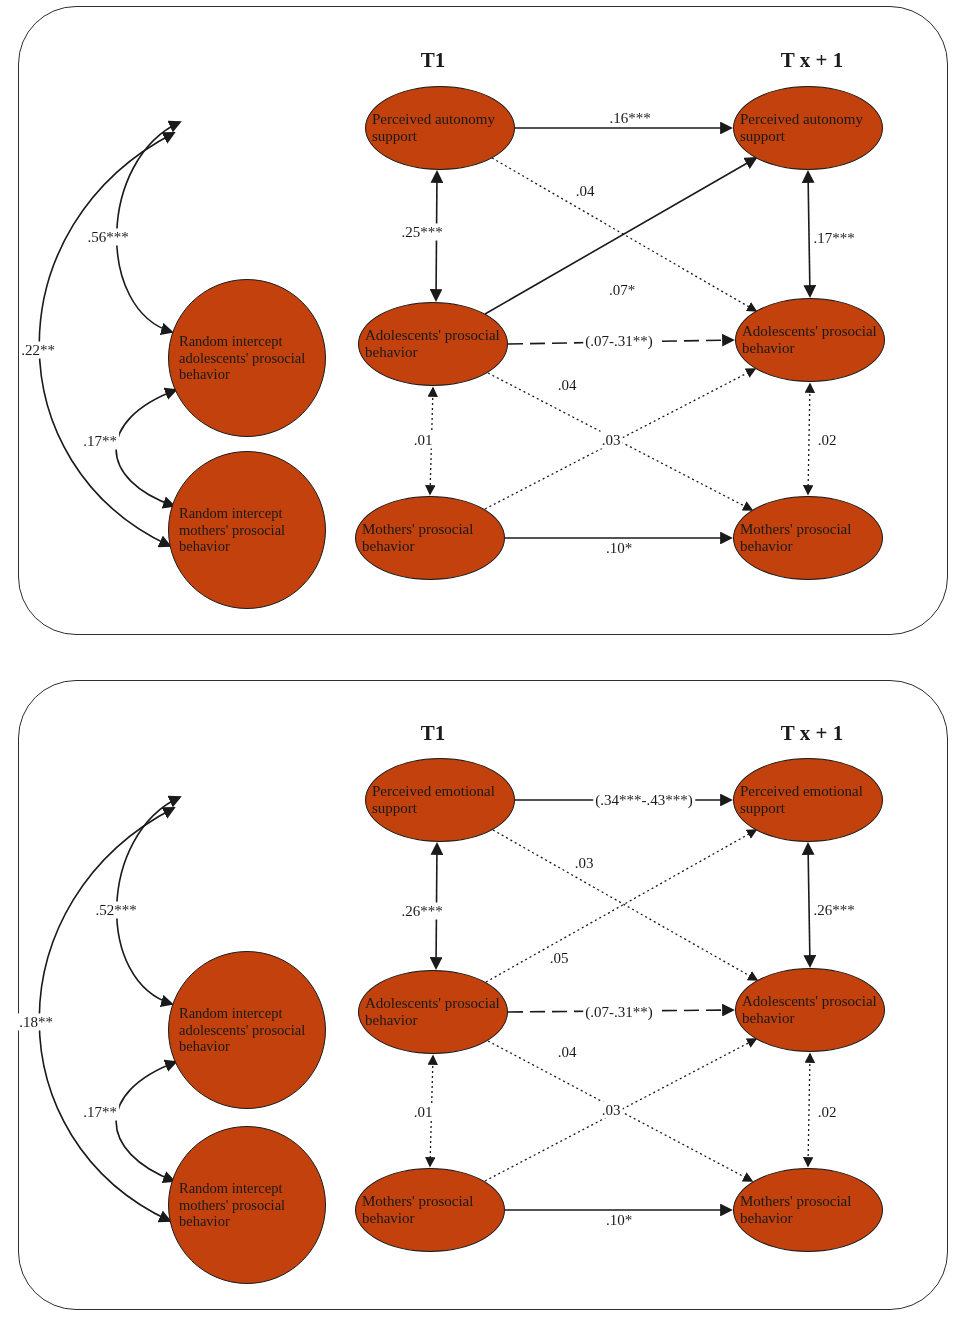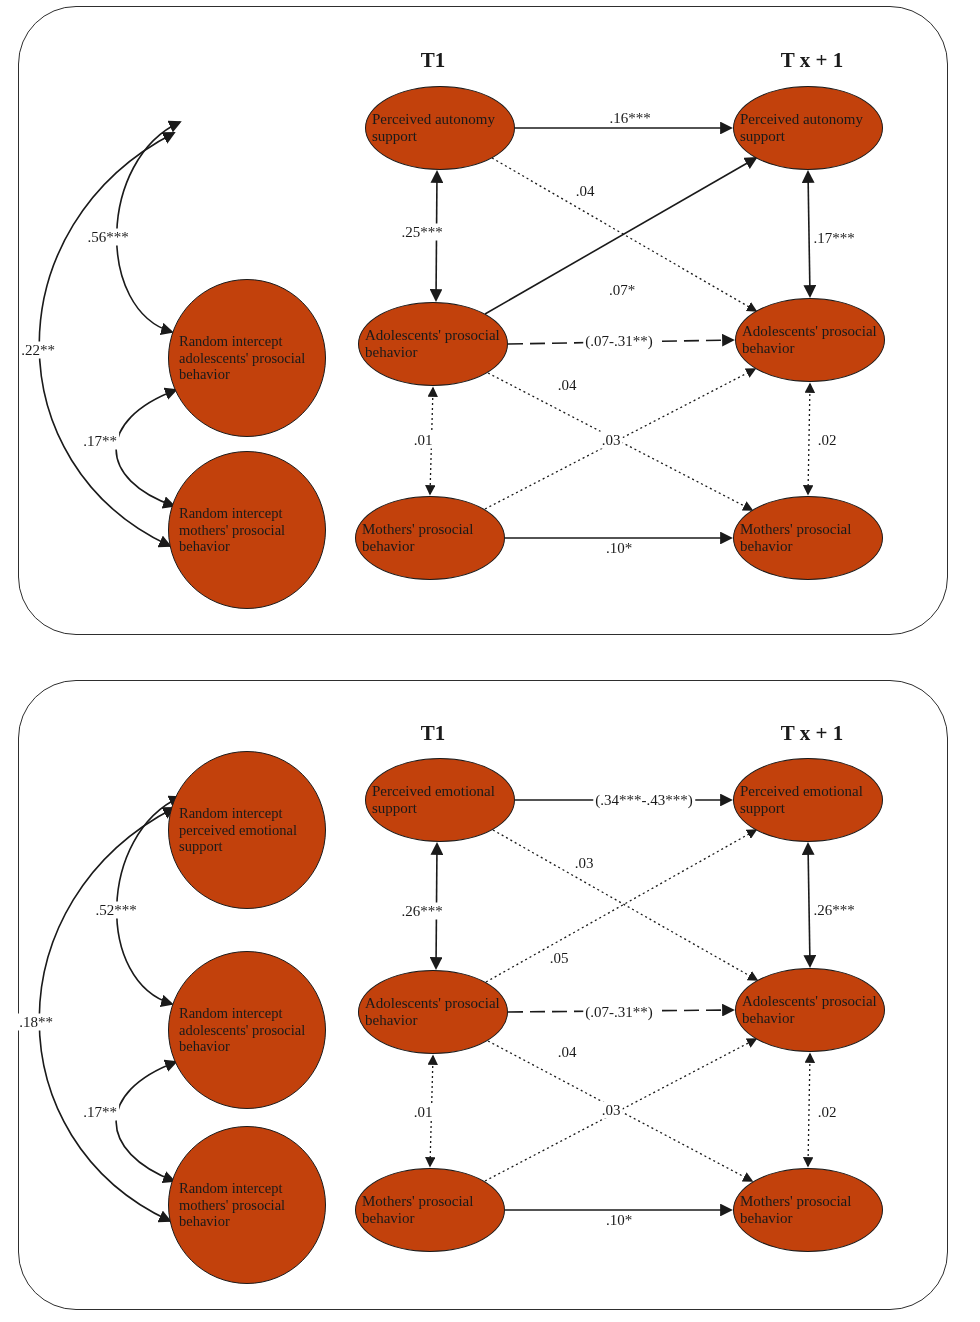--- a/index.html
+++ b/index.html
@@ -119,21 +119,20 @@
   <div class="lbl" style="left:611px; top:440px;">.03</div>
 
   <div class="lbl" style="left:422px; top:232px;">.25***</div>
   <div class="lbl" style="left:423px; top:440px;">.01</div>
   <div class="lbl" style="left:834px; top:238px;">.17***</div>
   <div class="lbl" style="left:827px; top:440px;">.02</div>
 
   <div class="hdr" style="left:433px; top:733px;">T1</div>
   <div class="hdr" style="left:812px; top:733px;">T x + 1</div>
 
-  <div class="node circle" style="left:247px; top:830px;">Random intercept perceived emotional support</div>
   <div class="node circle" style="left:247px; top:1030px;">Random intercept adolescents' prosocial behavior</div>
   <div class="node circle" style="left:247px; top:1205px;">Random intercept mothers' prosocial behavior</div>
 
   <div class="node ellipse" style="left:440px; top:800px;">Perceived emotional support</div>
   <div class="node ellipse" style="left:433px; top:1012px;">Adolescents' prosocial behavior</div>
   <div class="node ellipse" style="left:430px; top:1210px;">Mothers' prosocial behavior</div>
 
   <div class="node ellipse" style="left:808px; top:800px;">Perceived emotional support</div>
   <div class="node ellipse" style="left:810px; top:1010px;">Adolescents' prosocial behavior</div>
   <div class="node ellipse" style="left:808px; top:1210px;">Mothers' prosocial behavior</div>

